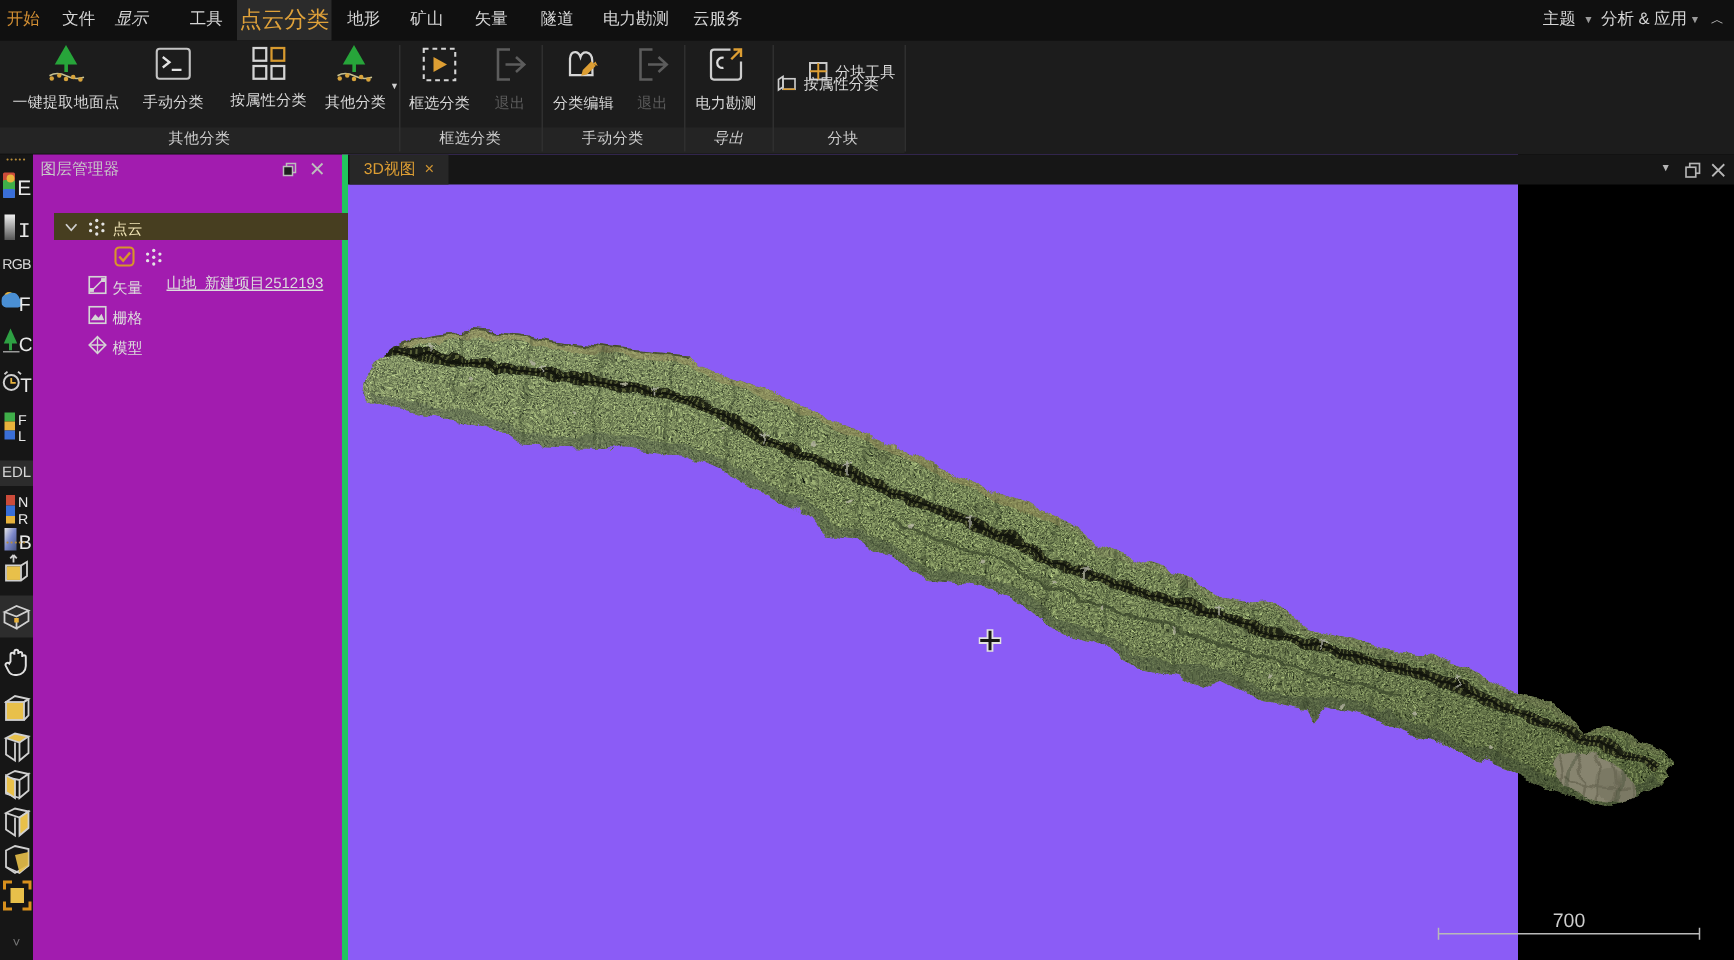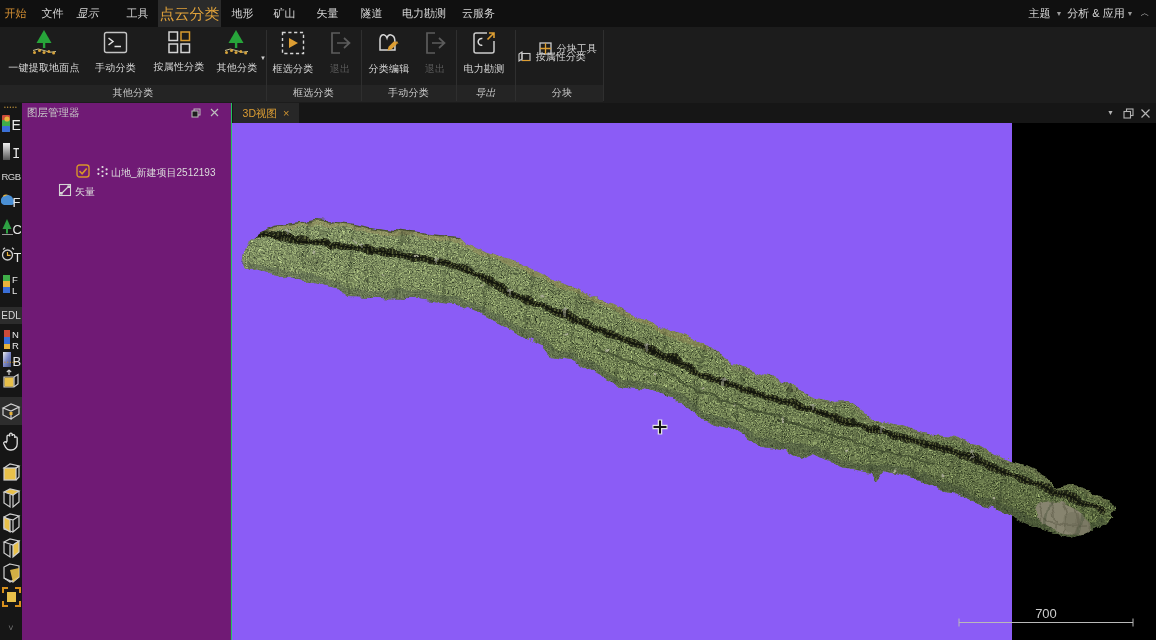--- a/index.html
+++ b/index.html
@@ -17,21 +17,21 @@
 .rbtn { position:absolute; top:2px; text-align:center; }
 .rbtn .ric { display:block; margin:0 auto; }
 .rbtn .rlb { display:block; margin-top:5px; font-size:10px; color:#d8d8d8; white-space:nowrap; letter-spacing:0.2px; }
 .rbtn.dis .rlb { color:#5c5c5c; }
 .smallrow { position:absolute; height:16px; line-height:16px; font-size:10px; color:#d8d8d8; white-space:nowrap; }
 .smallrow svg { vertical-align:-3px; margin-right:2px; }
 
 #sidebar { position:absolute; left:0; top:103px; width:22px; height:537px; background:#161616; }
 .sic { position:absolute; left:0; width:22px; text-align:center; color:#d0d0d0; }
 
-#panel { position:absolute; left:22px; top:103px; width:210px; height:537px; background:#701a75; border-right:1px solid #22c55e; }
+#panel { position:absolute; left:22px; top:103px; width:210px; height:537px; background:#a21caf; border-right:4px solid #22c55e; }
 #ptitle { position:absolute; left:5px; top:3px; font-size:10.5px; color:#c8c8c8; }
 .trow { position:absolute; left:0; width:210px; height:16px; font-size:10px; color:#dcdcdc; white-space:nowrap; }
 
 #tabbar { position:absolute; left:232px; top:103px; width:924px; height:20px; background:#161616; z-index:5; }
 #tab1 { position:absolute; left:1px; top:0; width:66px; height:20px; background:#272727; color:#dd9e33; font-size:10.5px; line-height:20px; text-align:center; }
 #viewport { position:absolute; left:232px; top:103px; width:780px; height:537px; background:#8b5cf6; z-index:1; }
 </style>
 </head>
 <body>
 <div id="menubar">
@@ -323,53 +323,85 @@
   <div id="ptitle">图层管理器</div>
   <svg style="position:absolute;right:30px;top:5px;" width="10" height="10" viewBox="0 0 10 10">
       <rect x="3" y="1" width="6" height="6" fill="none" stroke="#bdbdbd" stroke-width="1"></rect>
       <rect x="1" y="3" width="6" height="6" fill="#1e1e1e" stroke="#bdbdbd" stroke-width="1"></rect>
     </svg>
   <svg style="position:absolute;right:12px;top:5px;" width="9" height="9" viewBox="0 0 9 9">
       <path d="M1 1 l7 7 M8 1 l-7 7" stroke="#bdbdbd" stroke-width="1.2"></path>
     </svg>
 
 
+  <div class="trow" style="top:39px;height:18px;">
+      <div style="position:absolute;left:14px;top:0;width:196px;height:18px;background:#473e20;"></div>
+    <svg style="position:absolute;left:21px;top:5px;" width="9" height="9" viewBox="0 0 9 9">
+        <path d="M1 2.5 l3.5 4 l3.5 -4" fill="none" stroke="#cfcfcf" stroke-width="1.2"></path>
+      </svg>
+    <svg style="position:absolute;left:36px;top:3px;" width="13" height="13" viewBox="0 0 13 13">
+        <g fill="#e4e4e4">
+          <circle cx="6.5" cy="2" r="1.1"></circle>
+          <circle cx="2.4" cy="4.4" r="1.1"></circle>
+          <circle cx="10.6" cy="4.4" r="1.1"></circle>
+          <circle cx="2.4" cy="8.8" r="1.1"></circle>
+          <circle cx="10.6" cy="8.8" r="1.1"></circle>
+          <circle cx="6.5" cy="11" r="1.1"></circle>
+          <circle cx="6.5" cy="6.5" r="1.1"></circle>
+        </g>
+      </svg>
+    <span style="position:absolute;left:53px;top:4px;color:#efe3b5;">点云</span>
+  </div>
 
   <div class="trow" style="top:59px;height:18px;">
     <rect style="position:absolute;">
     <svg style="position:absolute;left:54px;top:2px;" width="14" height="14" viewBox="0 0 14 14">
           <rect x="1" y="1" width="12" height="12" rx="2.5" fill="none" stroke="#d8952a" stroke-width="1.4"></rect>
           <path d="M3.5 7 l2.6 2.8 l4.6 -5.4" fill="none" stroke="#d8952a" stroke-width="1.6"></path>
         </svg>
     <svg style="position:absolute;left:74px;top:3px;" width="13" height="13" viewBox="0 0 13 13">
           <g fill="#e4e4e4">
             <circle cx="6.5" cy="2" r="1.1"></circle>
             <circle cx="2.4" cy="4.4" r="1.1"></circle>
             <circle cx="10.6" cy="4.4" r="1.1"></circle>
             <circle cx="2.4" cy="8.8" r="1.1"></circle>
             <circle cx="10.6" cy="8.8" r="1.1"></circle>
             <circle cx="6.5" cy="11" r="1.1"></circle>
             <circle cx="6.5" cy="6.5" r="1.1"></circle>
           </g>
         </svg>
-    <span style="position:absolute;left:89px;top:4px;">山地_新建项目2512193</span>
+    <span style="position:absolute;left:89px;top:20px;text-decoration:underline;">山地_新建项目2512193</span>
   </rect>
     </div>
 
   <div class="trow" style="top:78px;height:18px;">
     <svg style="position:absolute;left:36px;top:2px;" width="14" height="14" viewBox="0 0 14 14">
         <rect x="1.5" y="1.5" width="11" height="11" fill="none" stroke="#d5d5d5" stroke-width="1.1"></rect>
         <path d="M3 11 L11 3" stroke="#d5d5d5" stroke-width="1.1"></path>
         <rect x="2" y="9" width="2.6" height="2.6" fill="#d5d5d5"></rect>
         <rect x="9.4" y="2.4" width="2.6" height="2.6" fill="#d5d5d5"></rect>
       </svg>
     <span style="position:absolute;left:53px;top:4px;">矢量</span>
   </div>
 
-
+  <div class="trow" style="top:98px;height:18px;">
+    <svg style="position:absolute;left:36px;top:2px;" width="14" height="14" viewBox="0 0 14 14">
+        <rect x="1.5" y="1.5" width="11" height="11" fill="none" stroke="#d5d5d5" stroke-width="1.1"></rect>
+        <path d="M2.5 10.5 l3 -4 l2.2 2.4 l2 -2.8 l1.8 4.4 z" fill="#d5d5d5"></path>
+      </svg>
+    <span style="position:absolute;left:53px;top:4px;">栅格</span>
+  </div>
+
+  <div class="trow" style="top:118px;height:18px;">
+    <svg style="position:absolute;left:36px;top:2px;" width="14" height="14" viewBox="0 0 14 14">
+        <path d="M7 1.5 L12.5 7 L7 12.5 L1.5 7 z" fill="none" stroke="#d5d5d5" stroke-width="1.1"></path>
+        <path d="M7 1.5 v11 M1.5 7 h11" stroke="#d5d5d5" stroke-width="0.9"></path>
+      </svg>
+    <span style="position:absolute;left:53px;top:4px;">模型</span>
+  </div>
 </div>
 <div id="tabbar">
   <div id="tab1">3D视图<span style="color:#cf9432;margin-left:6px;font-size:11px;">×</span></div>
   <span style="position:absolute;right:42px;top:0;font-size:7px;color:#b5b5b5;line-height:20px;">▼</span>
   <svg style="position:absolute;right:22px;top:5px;" width="11" height="11" viewBox="0 0 11 11">
       <rect x="3.5" y="1" width="6.5" height="6.5" fill="none" stroke="#b5b5b5" stroke-width="1.1"></rect>
       <rect x="1" y="3.5" width="6.5" height="6.5" fill="#161616" stroke="#b5b5b5" stroke-width="1.1"></rect>
     </svg>
   <svg style="position:absolute;right:5px;top:5px;" width="11" height="11" viewBox="0 0 11 11">
       <path d="M1.5 1.5 l8 8 M9.5 1.5 l-8 8" stroke="#b5b5b5" stroke-width="1.2"></path>

